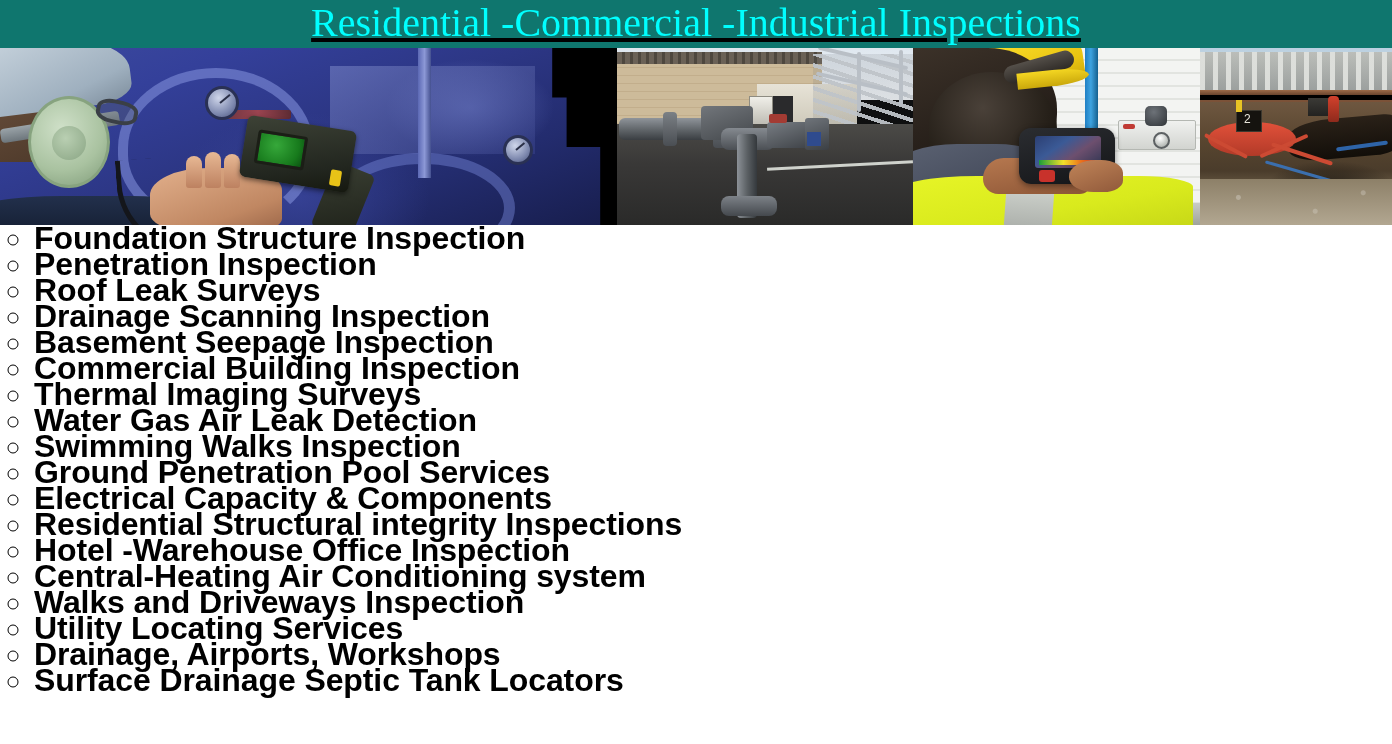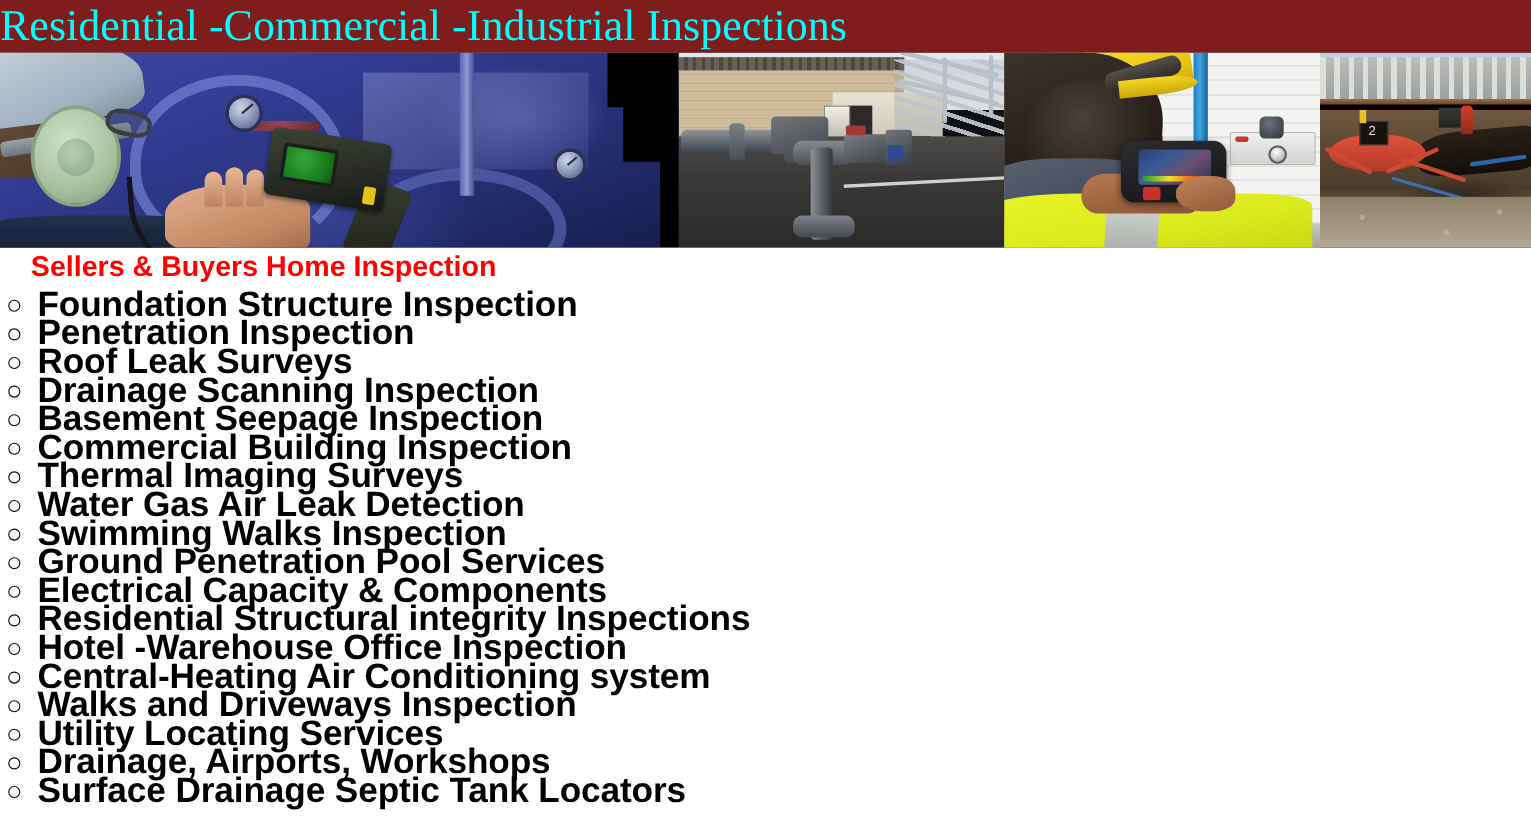--- a/index.html
+++ b/index.html
@@ -11,25 +11,27 @@
     width: 1392px;
     height: 744px;
     overflow: hidden;
     font-family: "Liberation Sans", sans-serif;
   }
 
   
   #header-banner {
     width: 1392px;
     height: 48px;
-    background: #7f1d1d;
+    background: #0f766e;
     display: flex;
     align-items: center;
+    justify-content: center;
     position: relative;
     overflow: hidden;
+    text-decoration: underline;
   }
   #header-title {
     font-family: "Liberation Serif", "DejaVu Serif", serif;
     color: #00ffff;
     font-size: 40px;
     line-height: 44px;
     font-weight: 400;
     white-space: nowrap;
     letter-spacing: 0px;
     text-align: center;
@@ -586,21 +588,20 @@
       <div class="yellowtag"></div>
       <div class="bluecable"></div>
       <div class="bluecable2"></div>
       <div class="gravel"></div>
     </div>
   </div>
 
 </div>
 
 <div id="content">
-  <h2 id="section-heading">Sellers &amp; Buyers Home Inspection</h2>
   <ul id="services-list">
       <li>Foundation Structure Inspection</li>
       <li>Penetration Inspection</li>
       <li>Roof Leak Surveys</li>
       <li>Drainage Scanning Inspection</li>
       <li>Basement Seepage Inspection</li>
       <li>Commercial Building Inspection</li>
       <li>Thermal Imaging Surveys</li>
       <li>Water Gas Air Leak Detection</li>
       <li>Swimming Walks Inspection</li>

